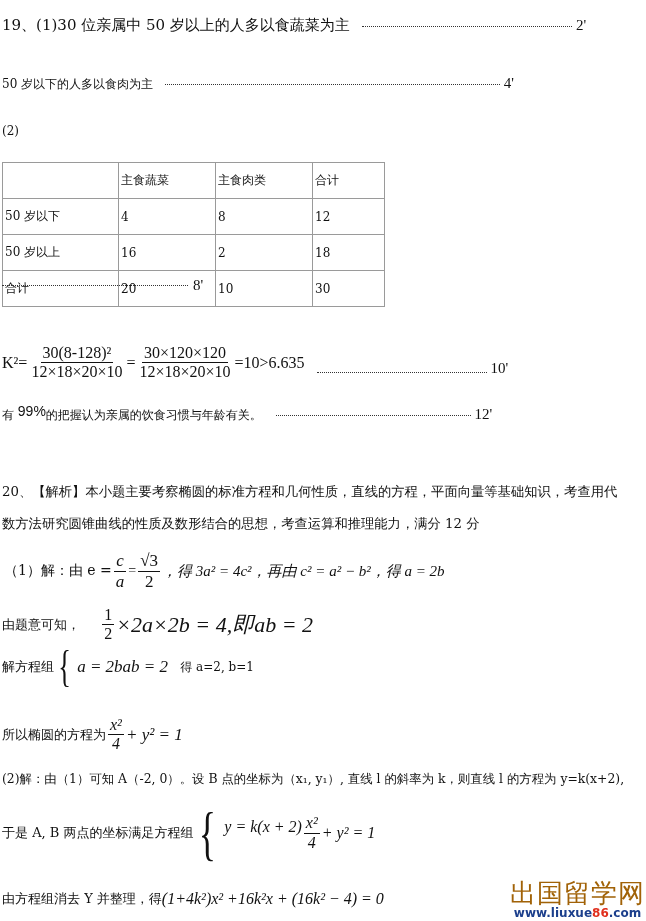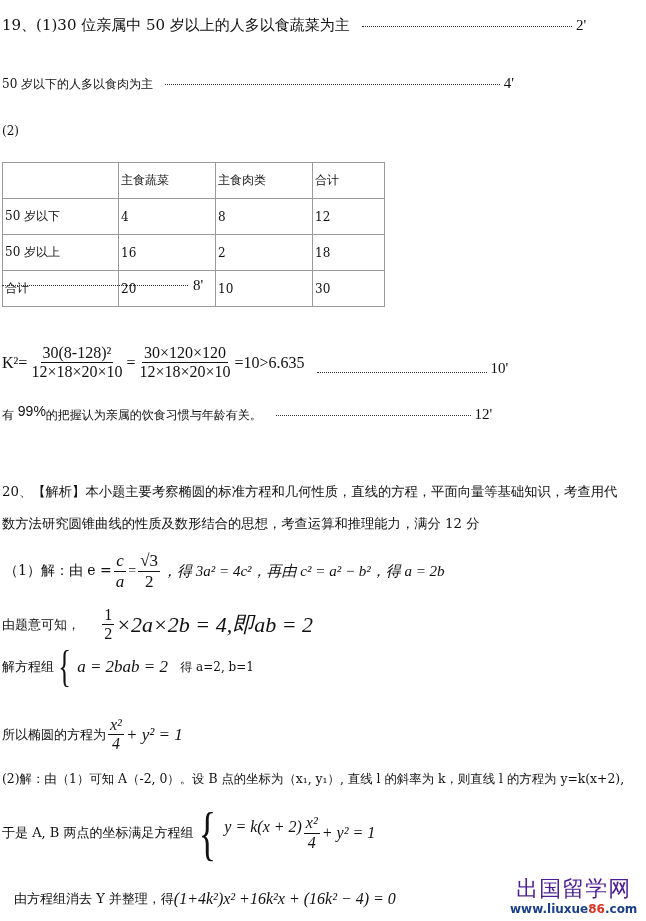--- a/index.html
+++ b/index.html
@@ -15,21 +15,21 @@
   .frac { display:inline-flex; flex-direction:column; align-items:center; vertical-align:middle; margin:0 2px; }
   .frac .num { border-bottom:1px solid #111; padding:0 2px; line-height:1.15; }
   .frac .den { padding:0 2px; line-height:1.15;text-align:center; }
   table.grid { border-collapse:collapse; position:absolute; left:2px; top:162px; }
   table.grid td { border:1px solid #9a9a9a; height:21px; padding:7px 2px; font-size:12px;
                   font-family:"DejaVu Serif", serif; vertical-align:middle; }
   .brace { display:inline-flex; align-items:center; vertical-align:middle; }
   .brace .b { font-size:44px; font-family:"Liberation Serif", serif; line-height:1; margin-right:2px; transform:scaleX(0.6); }
   .brace .rows { display:flex; }
   .logo { position:absolute; left:510px; top:880px; text-align:center; }
-  .logo .cn { font-family:Liberation Mono, monospace; font-size:22px; color:#4c1d95; letter-spacing:1px; line-height:1; }
+  .logo .cn { font-family:Liberation Sans, sans-serif; font-size:26px; color:#a16207; letter-spacing:1px; line-height:1; }
   .logo .url { font-family:"DejaVu Sans", sans-serif; font-size:12px; color:#1c3f8c; font-weight:bold; line-height:1.2; }
   .logo .url .hl { color:#e0301e; }
 </style>
 </head>
 <body>
 
 <div class="abs t14" style="left:2px; top:16px;">
   <span style="font-size:15px">19、(1)30 位亲属中 50 岁以上的人多以食蔬菜为主</span>
   <span class="dots" style="width:210px; margin-left:8px;"></span>
   <span class="score">2'</span>
@@ -144,20 +144,20 @@
           <span class="frac">
             <span class="num">x²</span>
             <span class="den">4</span>
           </span>
           <span>+ y² = 1</span>
         </span>
       </span>
     </span>
 </div>
 
-<div class="abs" style="left:2px; top:890px; font-size:13px;margin-left:12px;">
+<div class="abs" style="left:2px; top:890px; font-size:13px;">
   <span style="vertical-align:middle">由方程组消去 Y 并整理，得</span><span class="m" style="vertical-align:middle; font-size:16px;">(1+4k²)x² +16k²x + (16k² − 4) = 0</span>
 </div>
 
 <div class="logo">
   <div class="cn">出国留学网</div>
   <div class="url"><span>www.liuxue</span><span class="hl">86</span><span>.com</span></div>
 </div>
 
 </body></html>

